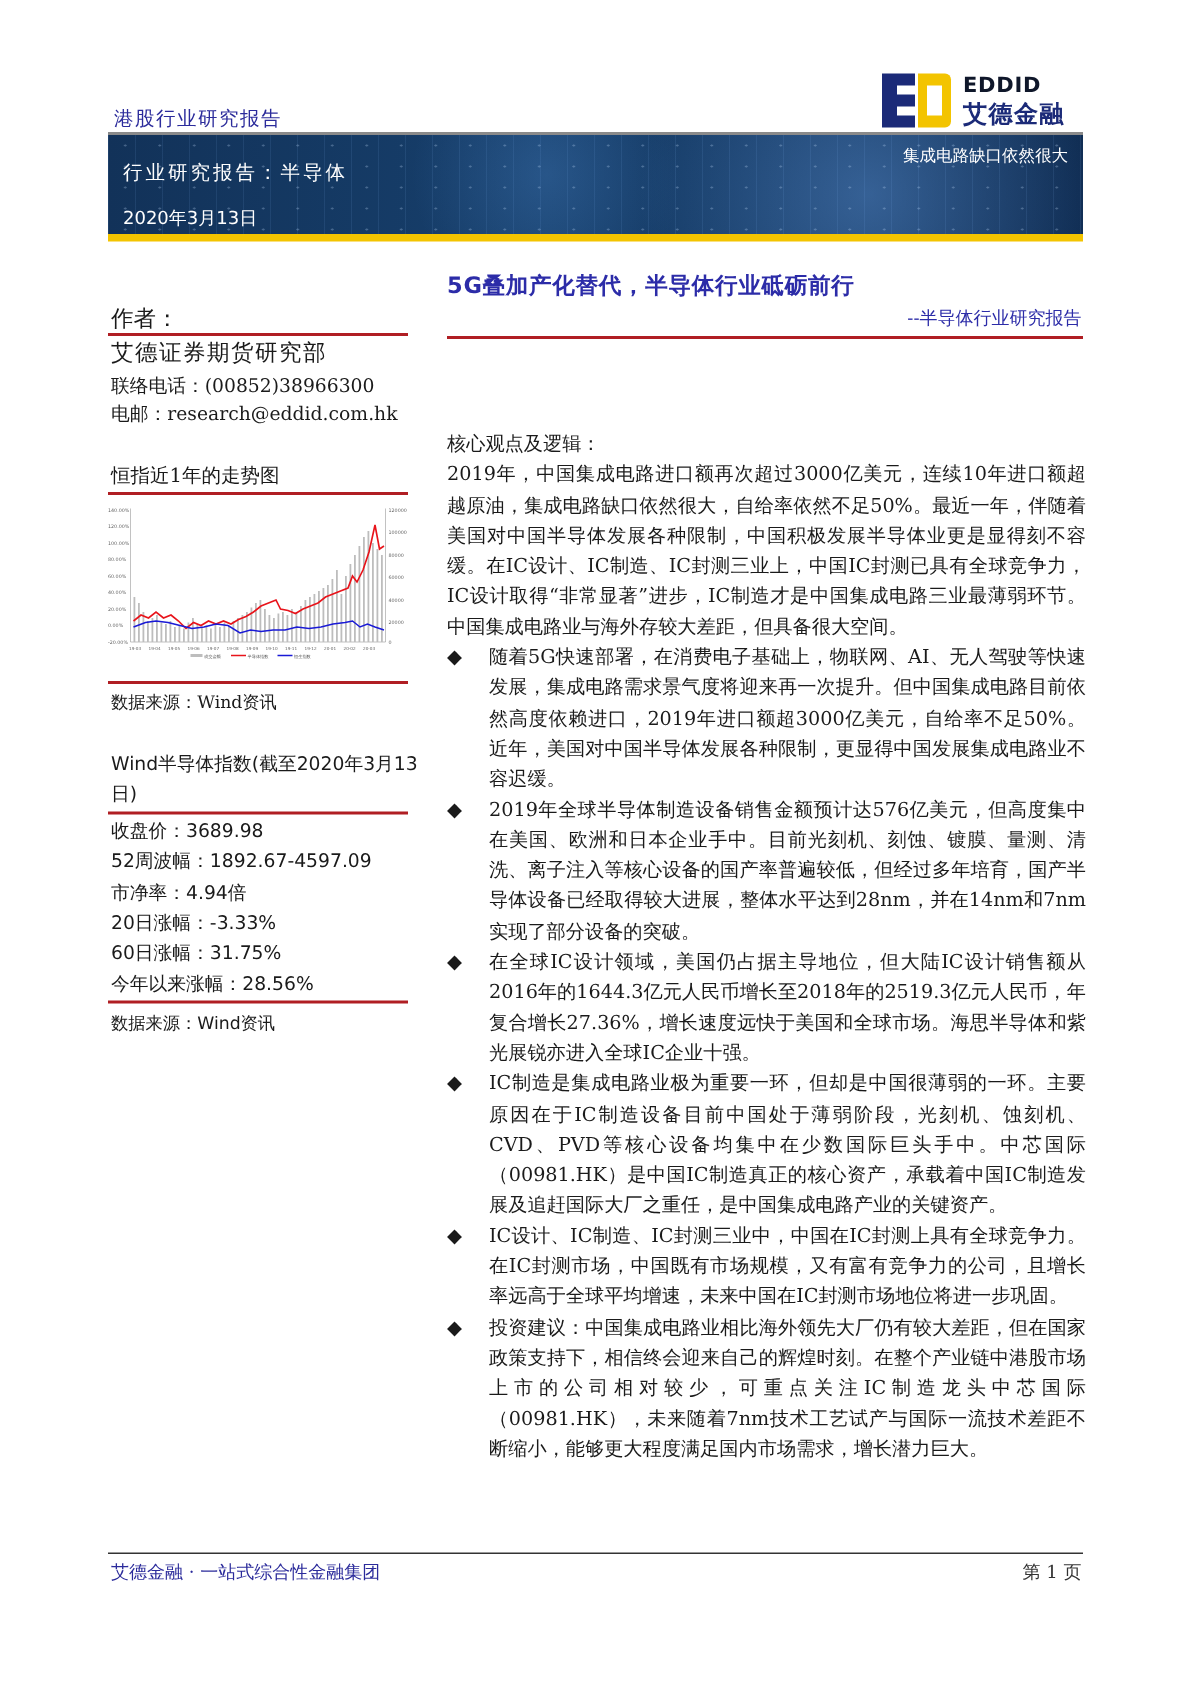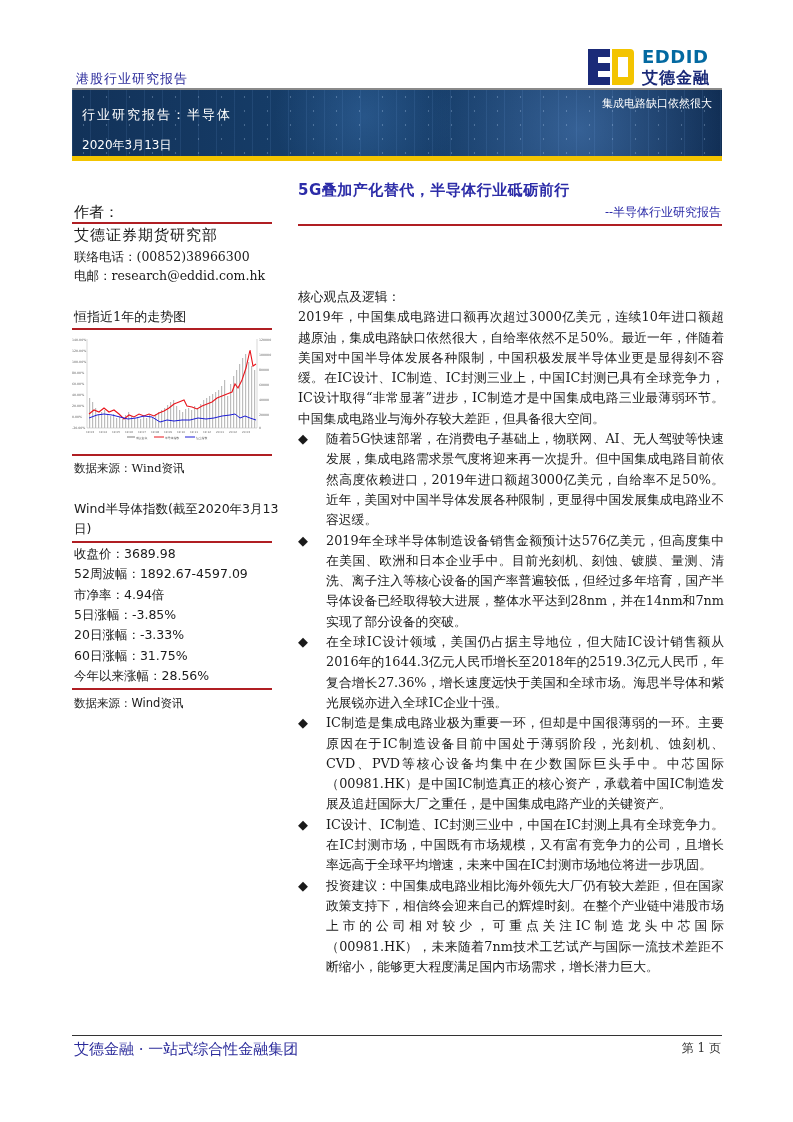--- a/index.html
+++ b/index.html
@@ -14,21 +14,21 @@
   .kicker { left: 76px; top: 70px; font-size: 13px; color: #2b2b9b; letter-spacing: 1px; }
   .logo { left: 588px; top: 48px; width: 140px; height: 38px; display: flex; align-items: center; }
   .logo-mark { width: 46px; height: 36px; position: relative; }
   .logo-e { position: absolute; left: 0; top: 0; width: 22px; height: 36px; background: #1b2a78; }
   .logo-e::before, .logo-e::after { content: ""; position: absolute; left: 10px; width: 12px; height: 6px; background: #fff; }
   .logo-e::before { top: 8px; }
   .logo-e::after { top: 22px; }
   .logo-d { position: absolute; left: 24px; top: 0; width: 22px; height: 36px; background: #f3c400; border-radius: 0 4px 4px 0; }
   .logo-d::after { content: ""; position: absolute; left: 6px; top: 8px; width: 10px; height: 20px; background: #fff; }
   .logo-text { margin-left: 8px; line-height: 1; }
-  .logo-en { font-family: "DejaVu Sans", sans-serif; font-weight: bold; color: #0369a1; font-size: 18px; letter-spacing: 0.5px; }
+  .logo-en { font-family: "DejaVu Sans", sans-serif; font-weight: bold; color: #0f172a; font-size: 14px; letter-spacing: 0.5px; }
   .logo-cn { font-family: "DejaVu Sans", sans-serif; font-weight: bold; color: #1b2a78; font-size: 16px; margin-top: 4px; letter-spacing: 1px; }
 
   .topline { left: 72px; top: 88px; width: 650px; height: 2px; background: #8a8a8a; }
 
   .banner {
     left: 72px; top: 90px; width: 650px; height: 66px;
     background:
       radial-gradient(circle at 78% 60%, rgba(120,180,255,0.35) 0, rgba(0,0,0,0) 30%),
       radial-gradient(circle at 45% 40%, rgba(90,150,220,0.25) 0, rgba(0,0,0,0) 25%),
       repeating-linear-gradient(90deg, rgba(140,190,255,0.10) 0 1px, rgba(0,0,0,0) 1px 18px),
@@ -60,21 +60,21 @@
   .chart-box { left: 72px; top: 336px; width: 202px; height: 105px; }
 
   .stats { left: 74px; top: 499px; width: 210px; font-size: 12.5px; line-height: 20.4px; font-family: "DejaVu Sans", sans-serif; }
 
   
   .body { left: 298px; width: 426px; font-size: 12.8px; line-height: 20.3px; text-align: justify; }
   .bullet { position: relative; padding-left: 28px; }
   .bullet .diamond { position: absolute; left: 0; top: 0; font-size: 13px; }
 
   .footer-line { left: 72px; top: 1035px; width: 650px; height: 1px; background: #333; }
-  .footer-left { left: 74px; top: 1040px; font-size: 15px; color: #2b2b9b; }
+  .footer-left { left: 74px; top: 1040px; font-size: 12px; color: #2b2b9b; }
   .footer-right { right: 72px; top: 1040px; font-size: 12px; color: #333; }
 </style>
 </head>
 <body>
 
 <div class="abs kicker">港股行业研究报告</div>
 
 <div class="abs logo">
   <div class="logo-mark">
     <div class="logo-e"></div>
@@ -219,21 +219,20 @@
 </div>
 <div class="abs redline" style="left:72px; top:454px; width:200px;"></div>
 <div class="abs source" style="top:461px;">数据来源：Wind资讯</div>
 
 <div class="abs stats">
   <div style="margin-bottom:0;">Wind半导体指数(截至2020年3月13日)</div>
   <div class="redline" style="width:200px; margin:1px 0 1px -2px;"></div>
   <div><span>收盘价：</span><span>3689.98</span></div>
   <div><span>52周波幅：</span><span>1892.67-4597.09</span></div>
   <div><span>市净率：</span><span>4.94倍</span></div>
-  <div><span>5日涨幅：</span><span>-3.85%</span></div>
   <div><span>20日涨幅：</span><span>-3.33%</span></div>
   <div><span>60日涨幅：</span><span>31.75%</span></div>
   <div><span>今年以来涨幅：</span><span>28.56%</span></div>
   <div class="redline" style="width:200px; margin:1px 0 3px -2px;"></div>
   <div style="font-size:11.5px;">数据来源：Wind资讯</div>
 </div>
 
 <div class="abs body" style="top:245px;margin-top:42px;">
   <div>核心观点及逻辑：</div>
   <div>2019年，中国集成电路进口额再次超过3000亿美元，连续10年进口额超越原油，集成电路缺口依然很大，自给率依然不足50%。最近一年，伴随着美国对中国半导体发展各种限制，中国积极发展半导体业更是显得刻不容缓。在IC设计、IC制造、IC封测三业上，中国IC封测已具有全球竞争力，IC设计取得“非常显著”进步，IC制造才是中国集成电路三业最薄弱环节。中国集成电路业与海外存较大差距，但具备很大空间。</div>

